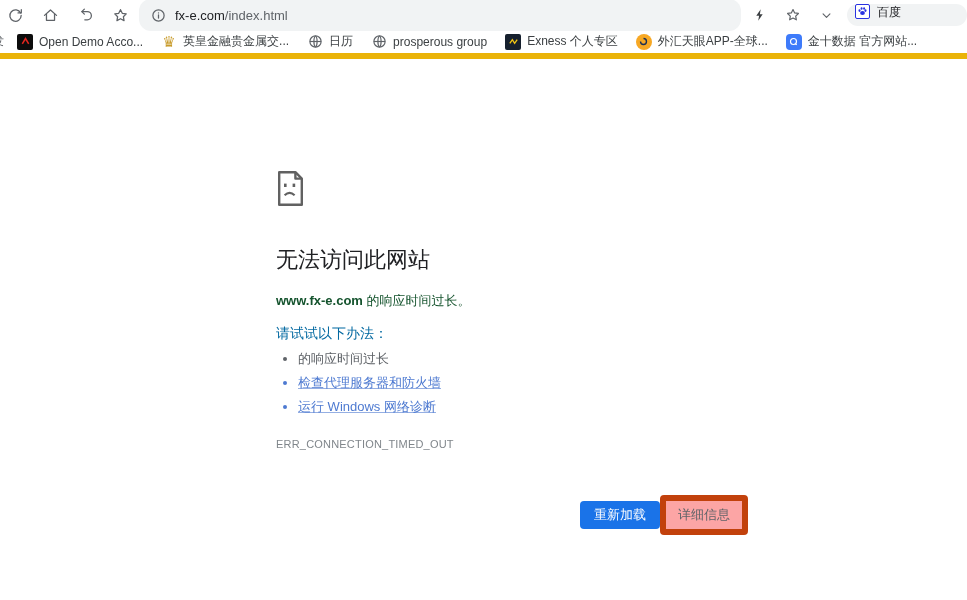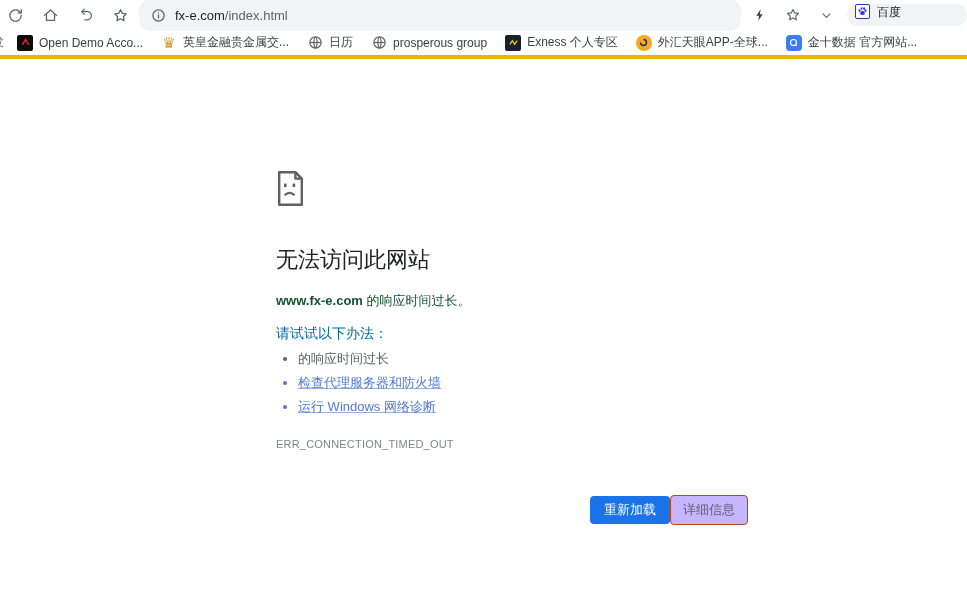--- a/index.html
+++ b/index.html
@@ -18,21 +18,21 @@
   .url-text .path { color:#5f6368; }
   .tb-right { display:flex; align-items:center; gap:7px; margin-left:6px; }
   .searchbox { margin-left:8px; width:120px; height:22px; background:#f1f3f4; border-radius:12px;
                display:flex; align-items:flex-start; padding:0 8px; flex:none; }
   .baidu-ic { width:15px; height:15px; border:1.5px solid #2932e1; border-radius:2px; background:#fff;
               display:flex; align-items:center; justify-content:center; flex:none; }
   .searchbox .label { margin-left:7px; font-size:12px; color:#202124; white-space:nowrap; }
 
   
   .bookmarks { height:29px; display:flex; align-items:center; background:#fff;
-               border-bottom:4px solid #eab308; font-size:12px; color:#3c4043; }
+               border-bottom:6px solid #eab308; font-size:12px; color:#3c4043; }
   .bm-partial { width:8px; overflow:hidden; flex:none; color:#5f6368; font-size:12px; }
   .bm-partial span { display:inline-block; margin-left:-8px; }
   .bm { display:flex; align-items:center; gap:6px; padding:0 9px; white-space:nowrap; flex:none; }
   .bm .ic { width:16px; height:16px; display:flex; align-items:center; justify-content:center; flex:none; }
   .sq-black { width:15px; height:15px; background:#0c0c0c; border-radius:2px;
               display:flex; align-items:center; justify-content:center; }
   .crown { color:#c89b2a; font-size:15px; line-height:15px; }
   .sq-exness { width:15px; height:15px; background:#16202e; border-radius:2px;
                display:flex; align-items:center; justify-content:center; }
   .circ-eye { width:15px; height:15px; border-radius:50%; background:#f7a824;
@@ -48,21 +48,21 @@
   .err-msg b { font-weight:700; }
   .err-hint { margin-top:15px; font-size:14px; color:#0369a1; }
   .err-list { margin-top:7px; padding-left:22px; list-style:disc; color:#5f6368; }
   .err-list li { font-size:13px; margin-top:6px; color:#5f6368; }
   .err-list li.link { color:#4e7ad1; }
   .err-list li.link span { text-decoration:underline; text-decoration-color:rgba(78,122,209,.6); cursor:pointer; }
   .err-code { margin-top:22px; font-size:11px; color:#80868b; letter-spacing:.2px; }
   .btn-row { margin-top:45px; display:flex; justify-content:flex-end; align-items:center; }
   .btn-primary { background:#1a73e8; color:#fff; border:none; border-radius:4px;
                  font-size:13px; padding:5px 14px; font-family:inherit; cursor:pointer; }
-  .btn-secondary { background:#c4b5fd; color:#5f6368; border:1px solid #c2410c; border-radius:4px;
+  .btn-secondary { background:#fca5a5; color:#5f6368; border:6px solid #c2410c; border-radius:4px;
                    font-size:13px; padding:5px 12px; font-family:inherit; cursor:pointer; }
 </style>
 </head>
 <body>
 
 <div class="toolbar">
   <div class="nav-icons">
     <div class="nav-btn">
       <svg width="17" height="17" viewBox="0 0 24 24">
         <path d="M19.2 8.6A8 8 0 1 0 20 12"></path>

